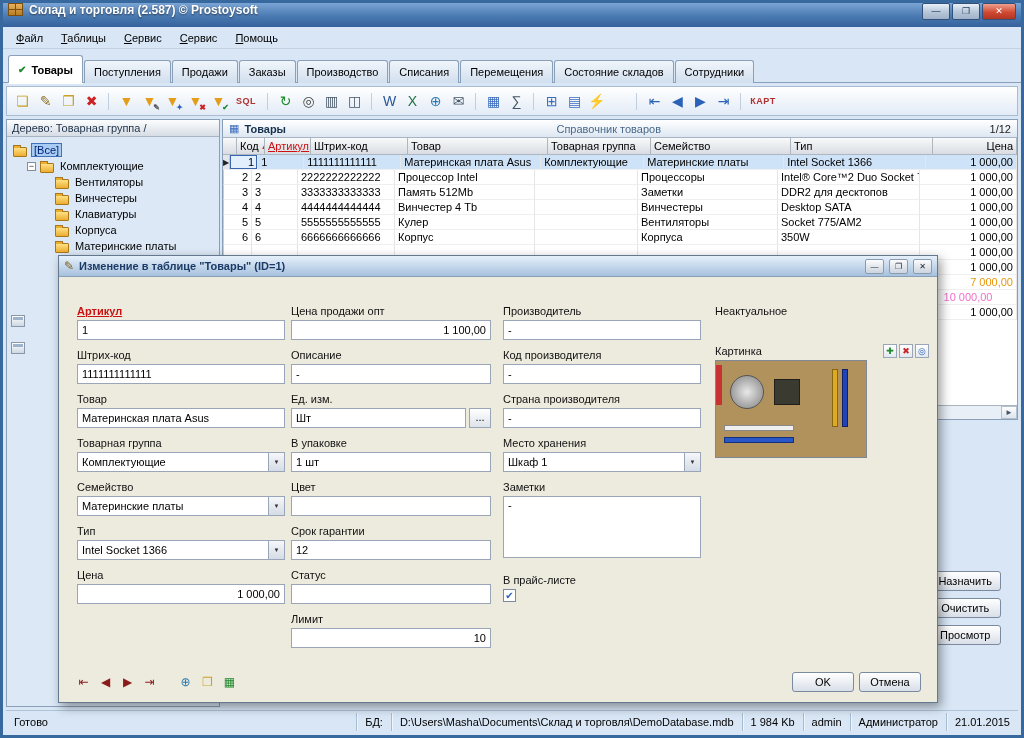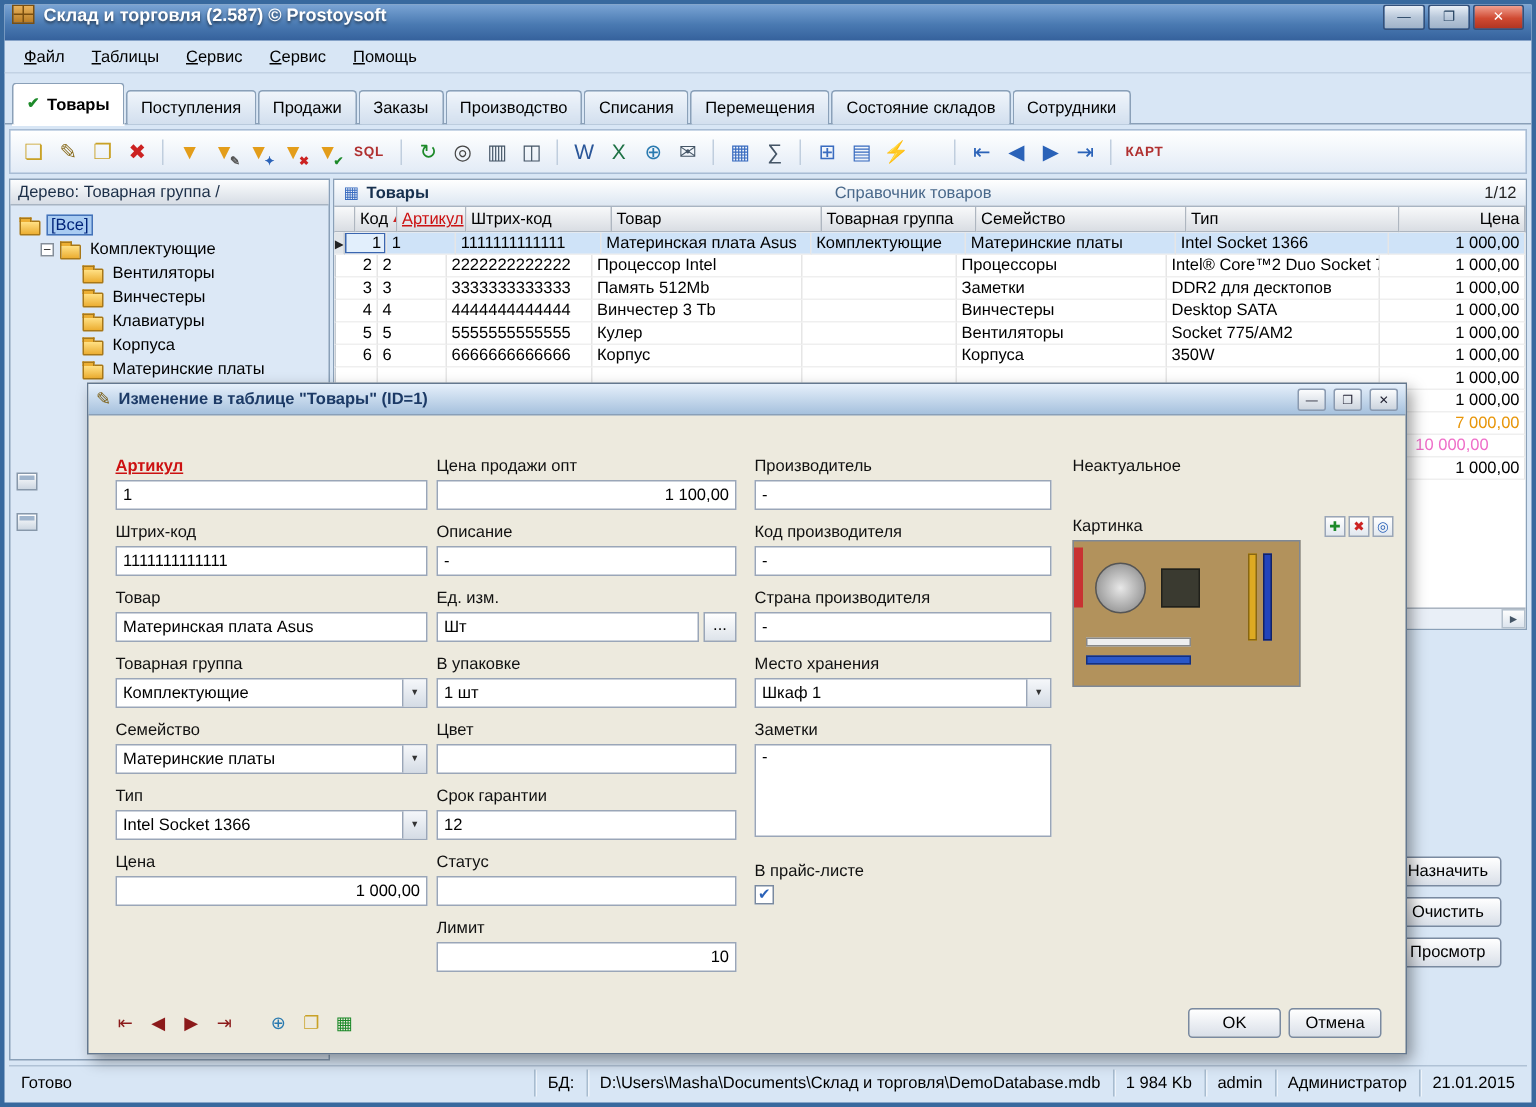--- a/index.html
+++ b/index.html
@@ -459,21 +459,21 @@
               <div class="td w5">Заметки</div>
               <div class="td w6">DDR2 для десктопов</div>
               <div class="td w7 a-r">1 000,00</div>
             </div>
 
             <div class="tr">
               <div class="td gut"></div>
               <div class="td w0 a-r c0">4</div>
               <div class="td w1">4</div>
               <div class="td w2">4444444444444</div>
-              <div class="td w3">Винчестер 3 Tb</div>
+              <div class="td w3">Винчестер 4 Tb</div>
               <div class="td w4"></div>
               <div class="td w5">Винчестеры</div>
               <div class="td w6">Desktop SATA</div>
               <div class="td w7 a-r">1 000,00</div>
             </div>
 
             <div class="tr">
               <div class="td gut"></div>
               <div class="td w0 a-r c0">5</div>
               <div class="td w1">5</div>

